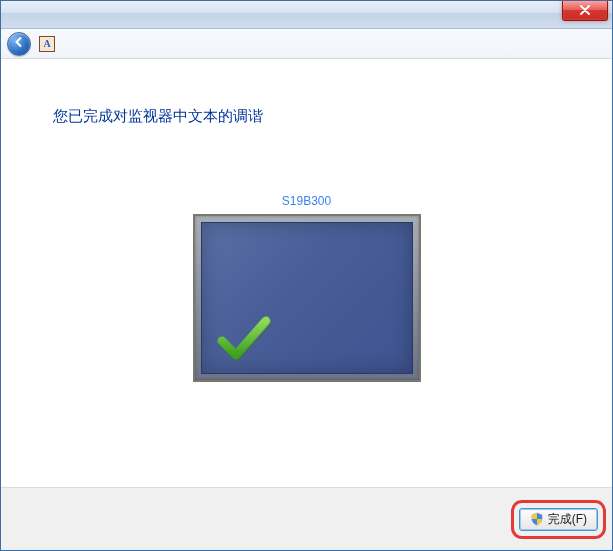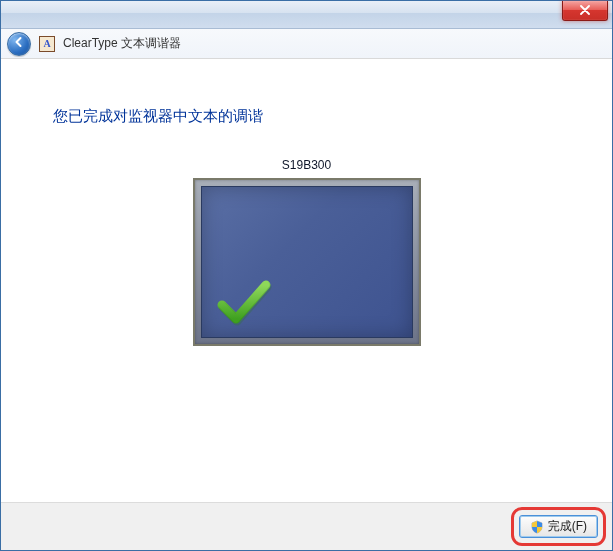--- a/index.html
+++ b/index.html
@@ -87,29 +87,29 @@
       top: 58px;
       left: 0;
       right: 0;
       bottom: 48px;
       padding: 48px 52px 0 52px;
     }
     .heading {
       color: #003399;
       font-size: 15px;
       font-weight: normal;
-      margin-bottom: 32px;
+      margin-bottom: 68px;
     }
     .monitor-block {
       display: flex;
       flex-direction: column;
       align-items: center;
     }
     .monitor-label {
-      color: #0f172a;
+      color: #3b82f6;
       font-size: 12px;
       margin-bottom: 6px;
     }
     .monitor-frame {
       width: 228px;
       height: 168px;
       border: 2px solid #7a7a6a;
       background: linear-gradient(to bottom, #a8aeb8, #6c7388);
       padding: 6px;
       box-shadow: inset 0 0 3px rgba(0,0,0,0.3);
@@ -127,21 +127,21 @@
       left: 14px;
       bottom: 10px;
       width: 56px;
       height: 48px;
     }
     .button-row {
       position: absolute;
       bottom: 0;
       left: 0;
       right: 0;
-      height: 48px;
+      height: 63px;
       border-top: 1px solid #dcdcdc;
       background: #f0f0f0;
       display: flex;
       justify-content: flex-end;
       align-items: center;
       padding: 11px 14px;
       gap: 8px;
     }
     .btn {
       height: 23px;
@@ -187,21 +187,20 @@
 
   <div class="nav-row">
     <div class="back-btn">
       <span>
         <svg viewBox="0 0 12 12">
           <path d="M7.5 2 L3.5 6 L7.5 10" stroke="#fff" stroke-width="2" fill="none" stroke-linecap="round" stroke-linejoin="round"></path>
         </svg>
       </span>
     </div>
     <div class="app-icon">A</div>
-    <div class="app-title">ClearType 文本调谐器</div>
   </div>
 
   <div class="content">
     <div class="heading">您已完成对监视器中文本的调谐</div>
 
     <div class="monitor-block">
       <div class="monitor-label">S19B300</div>
       <div class="monitor-frame">
         <div class="monitor-screen">
           <span class="checkmark">

